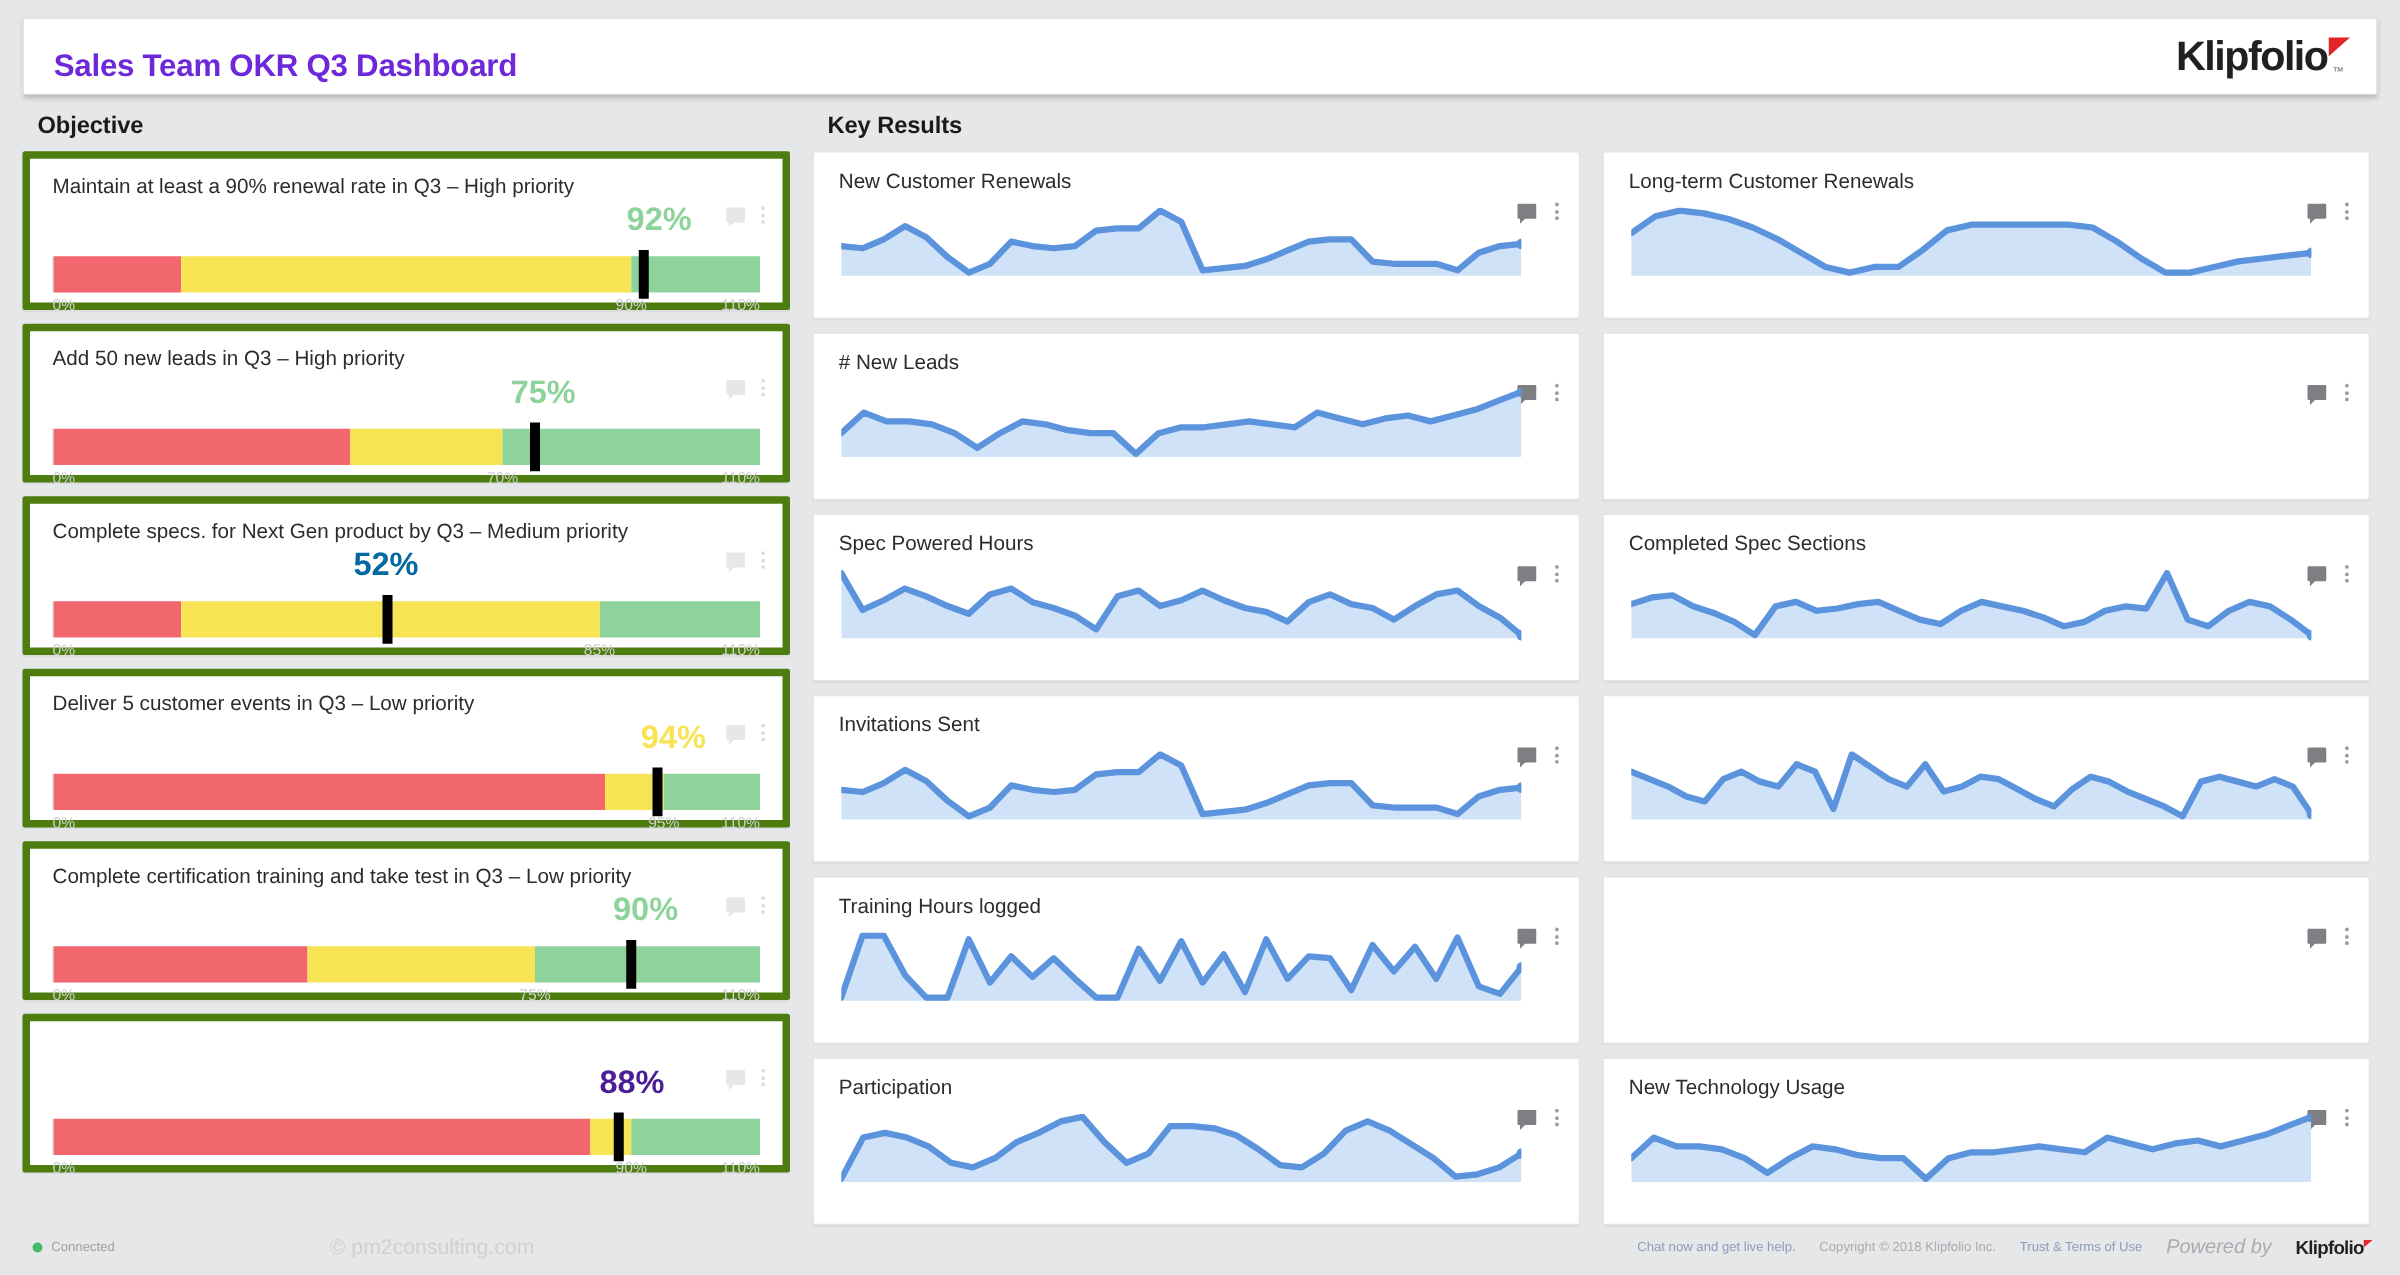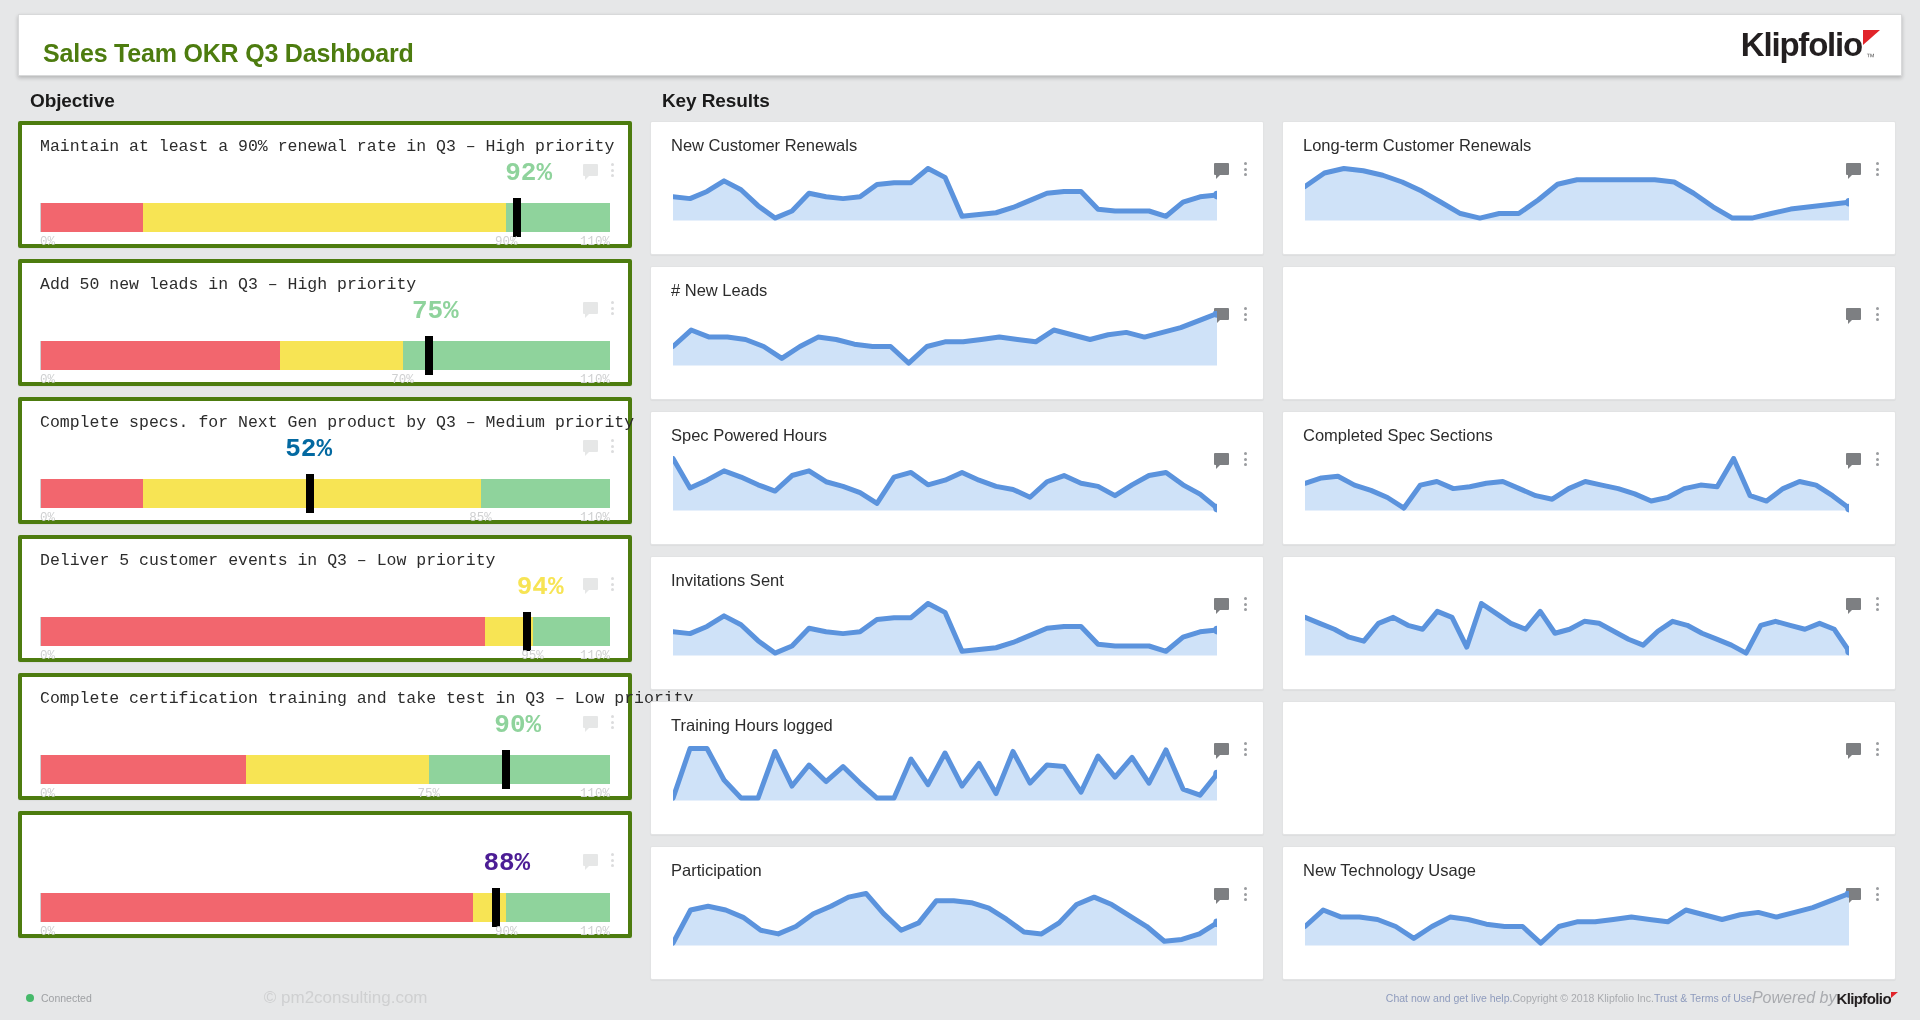--- a/index.html
+++ b/index.html
@@ -12,45 +12,44 @@
   .page { position: relative; width: 1920px; height: 1020px; background: #e6e7e8; padding: 14px 18px 0 18px; }
 
   
   .header {
     height: 62px; background: #ffffff;
     border: 1px solid #d8d9da;
     box-shadow: 0 2px 4px rgba(0,0,0,0.22);
     display: flex; align-items: center; justify-content: space-between;
     padding: 0 26px 0 24px;
   }
-  .header-title { font-size: 25px; font-weight: bold; color: #4d7c0f; letter-spacing: -0.2px; margin-top: 16px; }
+  .header-title { font-size: 25px; font-weight: bold; color: #6d28d9; letter-spacing: -0.2px; margin-top: 16px; }
   .logo-wrap { display: flex; align-items: flex-start; }
   .logo-text { font-size: 33px; font-weight: bold; color: #231f20; letter-spacing: -1.2px; font-family: "Liberation Sans", sans-serif; }
   .logo-tri { width: 0; height: 0; border-left: 17px solid #e1242a; border-bottom: 15px solid transparent; margin-left: 1px; margin-top: 4px; }
   .logo-tm { font-size: 9px; color: #6b6b6b; align-self: flex-end; margin-bottom: 2px; margin-left: -14px; }
 
   
   .cols { display: flex; gap: 18px; margin-top: 14px; }
   .col-obj { width: 614px; }
   .col-kr  { width: 614px; }
   .col-kr2 { width: 614px; }
   .col-head {
     font-size: 19px; font-weight: bold; color: #1a1a1a;
     margin: 0 0 9px 12px; letter-spacing: -0.1px;
   }
   .col-head.spacer { visibility: hidden; }
 
   
   .obj-card {
     position: relative;
-    background: #fff; border: 4px solid #4d7c0f;
+    background: #fff; border: 6px solid #4d7c0f;
     border-radius: 2px; height: 127px;
     margin-bottom: 11px; padding: 13px 18px 0 18px;
     box-shadow: 0 1px 1px rgba(0,0,0,0.045);
-    font-family: Liberation Mono, monospace;
   }
   .obj-title { font-size: 16.5px; color: #2c2c2c; line-height: 1.1; white-space: nowrap; }
   .obj-icons { position: absolute; right: 14px; top: 38px; display: flex; align-items: center; gap: 13px; opacity: .35; }
   .obj-value { font-size: 26px; font-weight: bold; position: absolute; top: 33px; transform: translateX(-50%); white-space: nowrap; }
   .gauge-wrap { position: absolute; left: 18px; right: 18px; top: 78px; }
   .gauge { position: relative; height: 29px; width: 100%; display: flex; border-left: 1px solid #cfd0d1; }
   .band-red    { background: #f2666e; }
   .band-yellow { background: #f7e454; }
   .band-green  { background: #8fd39c; }
   .marker { position: absolute; top: -5px; width: 8px; height: 39px; background: #000; transform: translateX(-50%); }
@@ -87,21 +86,21 @@
   
   .footer {
     position: absolute; left: 0; right: 0; bottom: 0;
     height: 44px; display: flex; align-items: center;
     padding: 0 22px 0 26px;
   }
   .f-left { display: flex; align-items: center; gap: 7px; }
   .dot { width: 8px; height: 8px; border-radius: 50%; background: #46b96a; }
   .f-connected { font-size: 10.5px; color: #9fa1a4; }
   .f-center { font-size: 17px; color: #cfd0d1; margin-left: 172px; }
-  .f-right { margin-left: auto; display: flex; align-items: center; }
+  .f-right { margin-left: auto; display: flex; align-items: center; gap: 19px; }
   .f-link { font-size: 10.5px; color: #8e9bbd; }
   .f-copy { font-size: 10.5px; color: #a9abaf; }
   .f-powered { font-size: 16px; color: #a9abaf; font-style: italic; }
   .f-logo { display: flex; align-items: flex-start; }
   .f-logo-text { font-size: 15px; font-weight: bold; color: #231f20; letter-spacing: -0.6px; }
   .f-logo-tri { width: 0; height: 0; border-left: 7px solid #e1242a; border-bottom: 6px solid transparent; margin-top: 2px; }
 </style>
 </head>
 <body>
 

